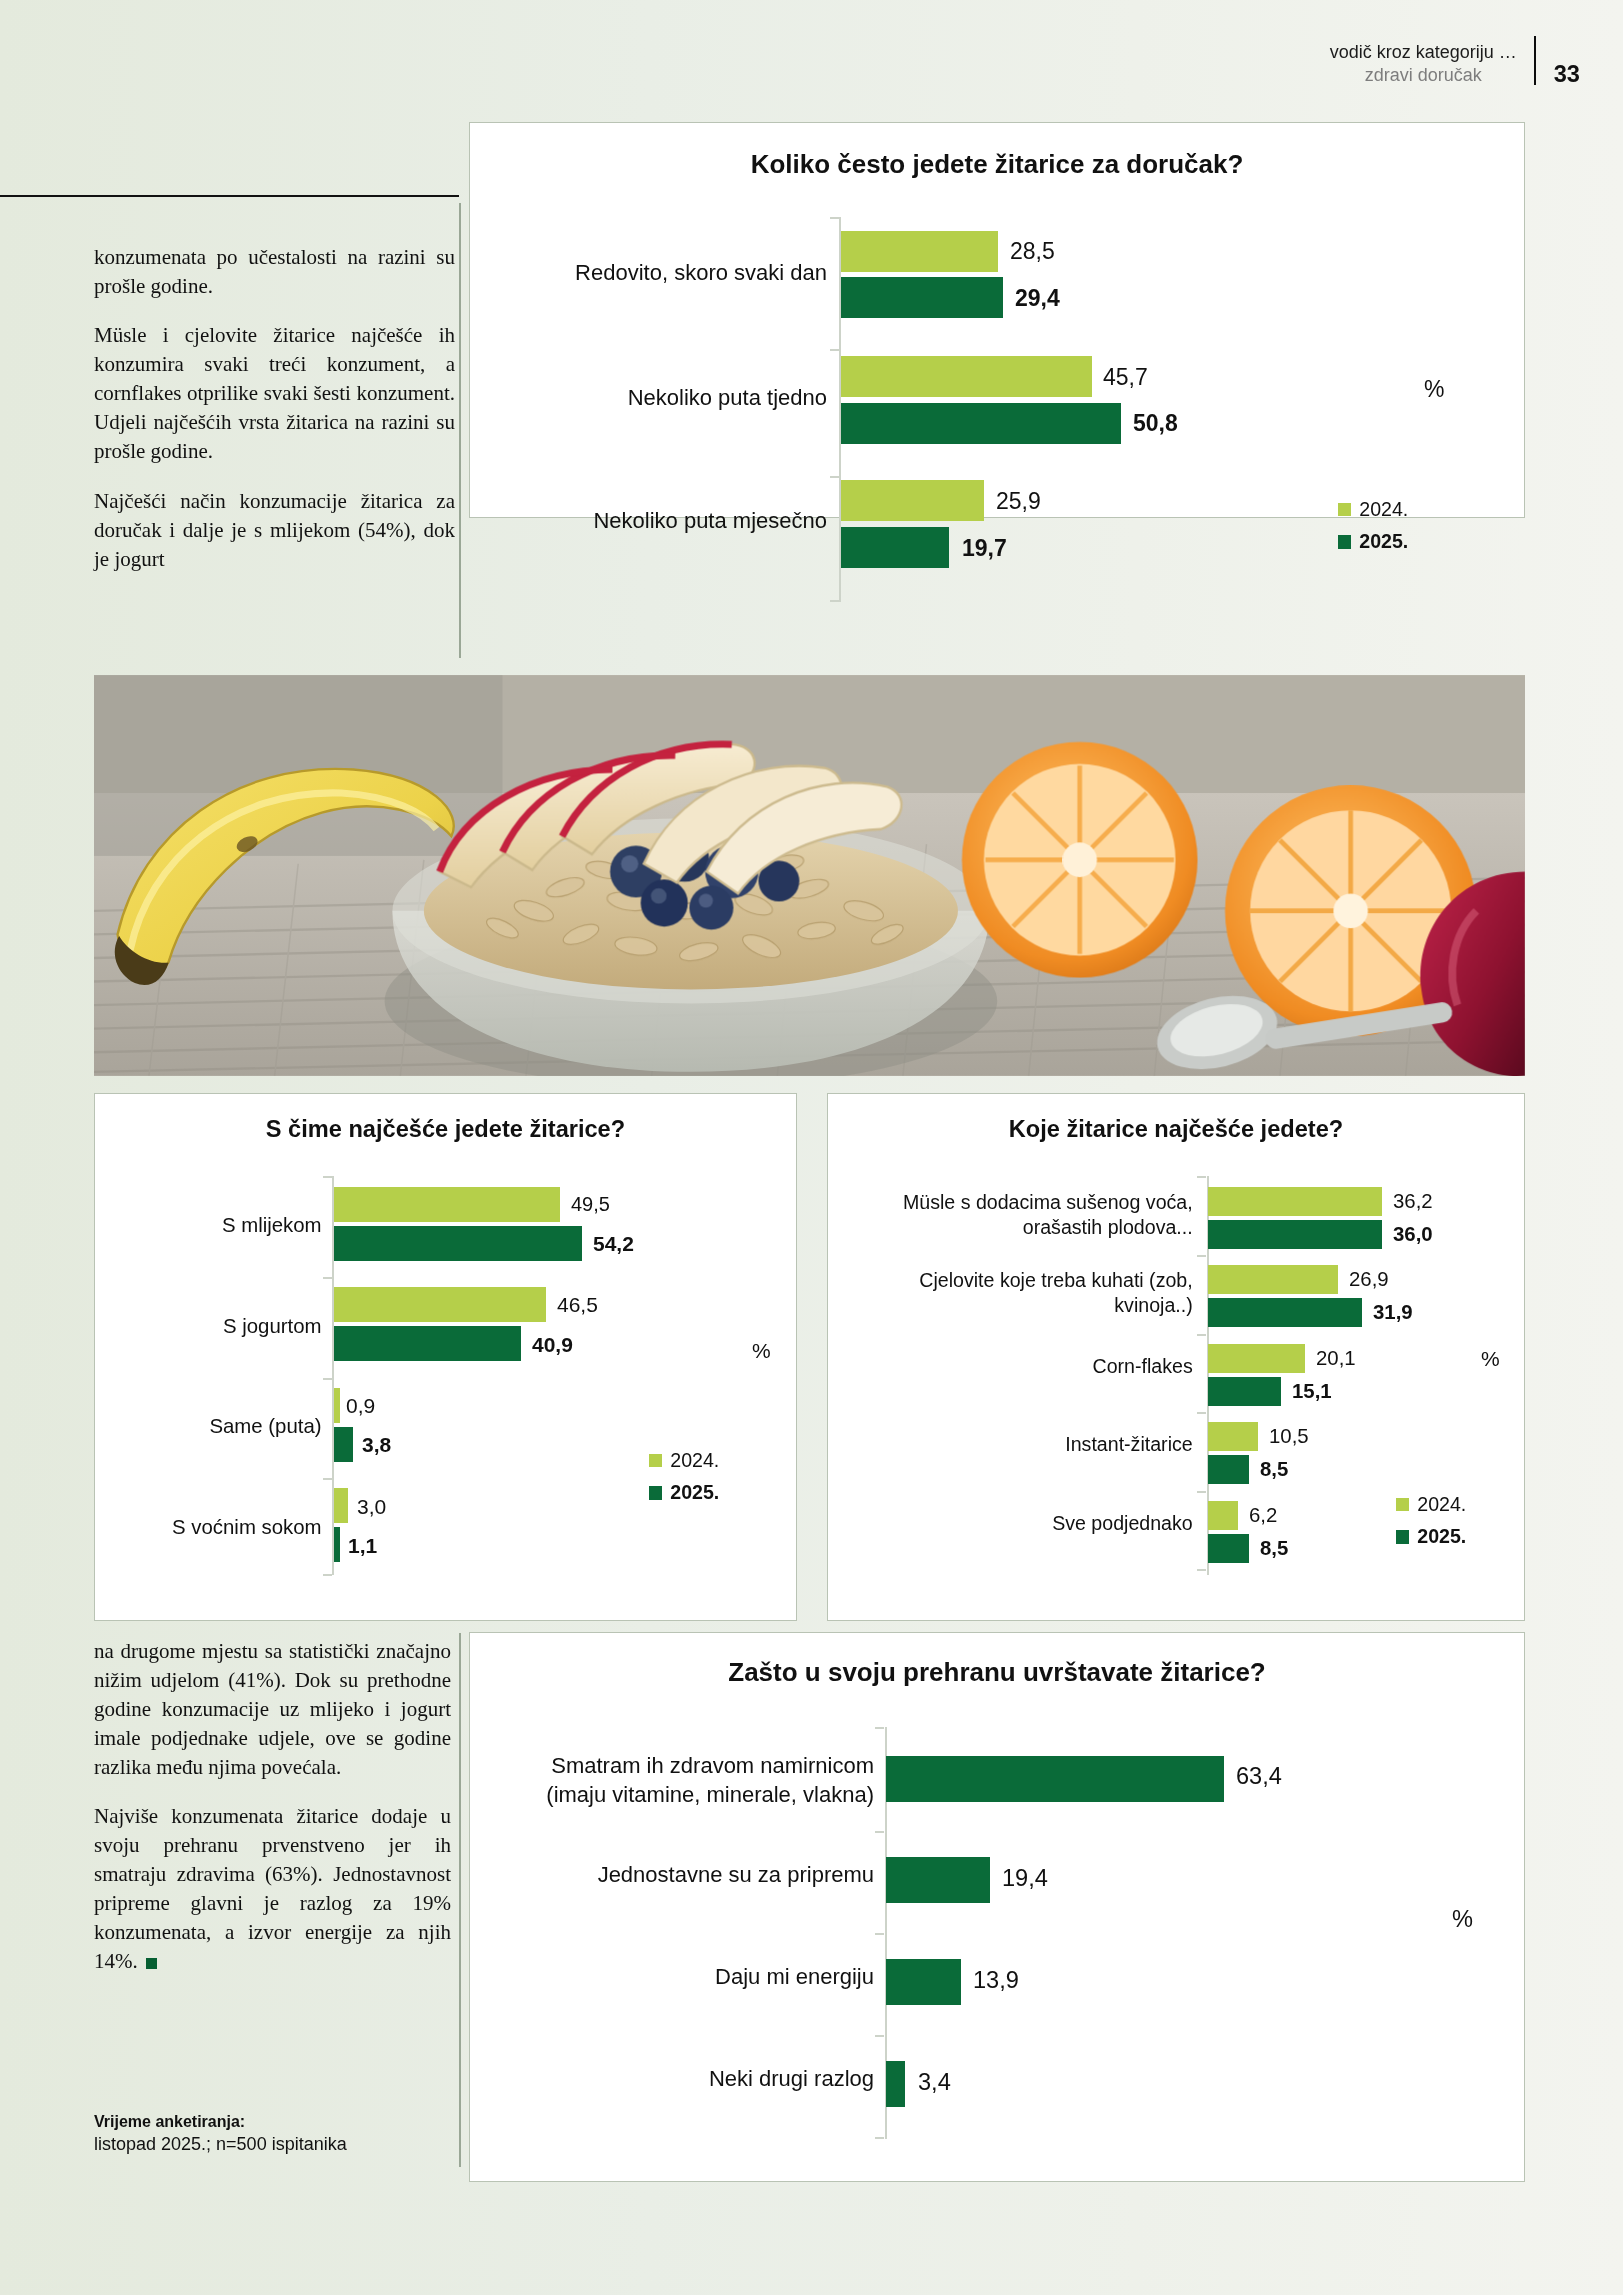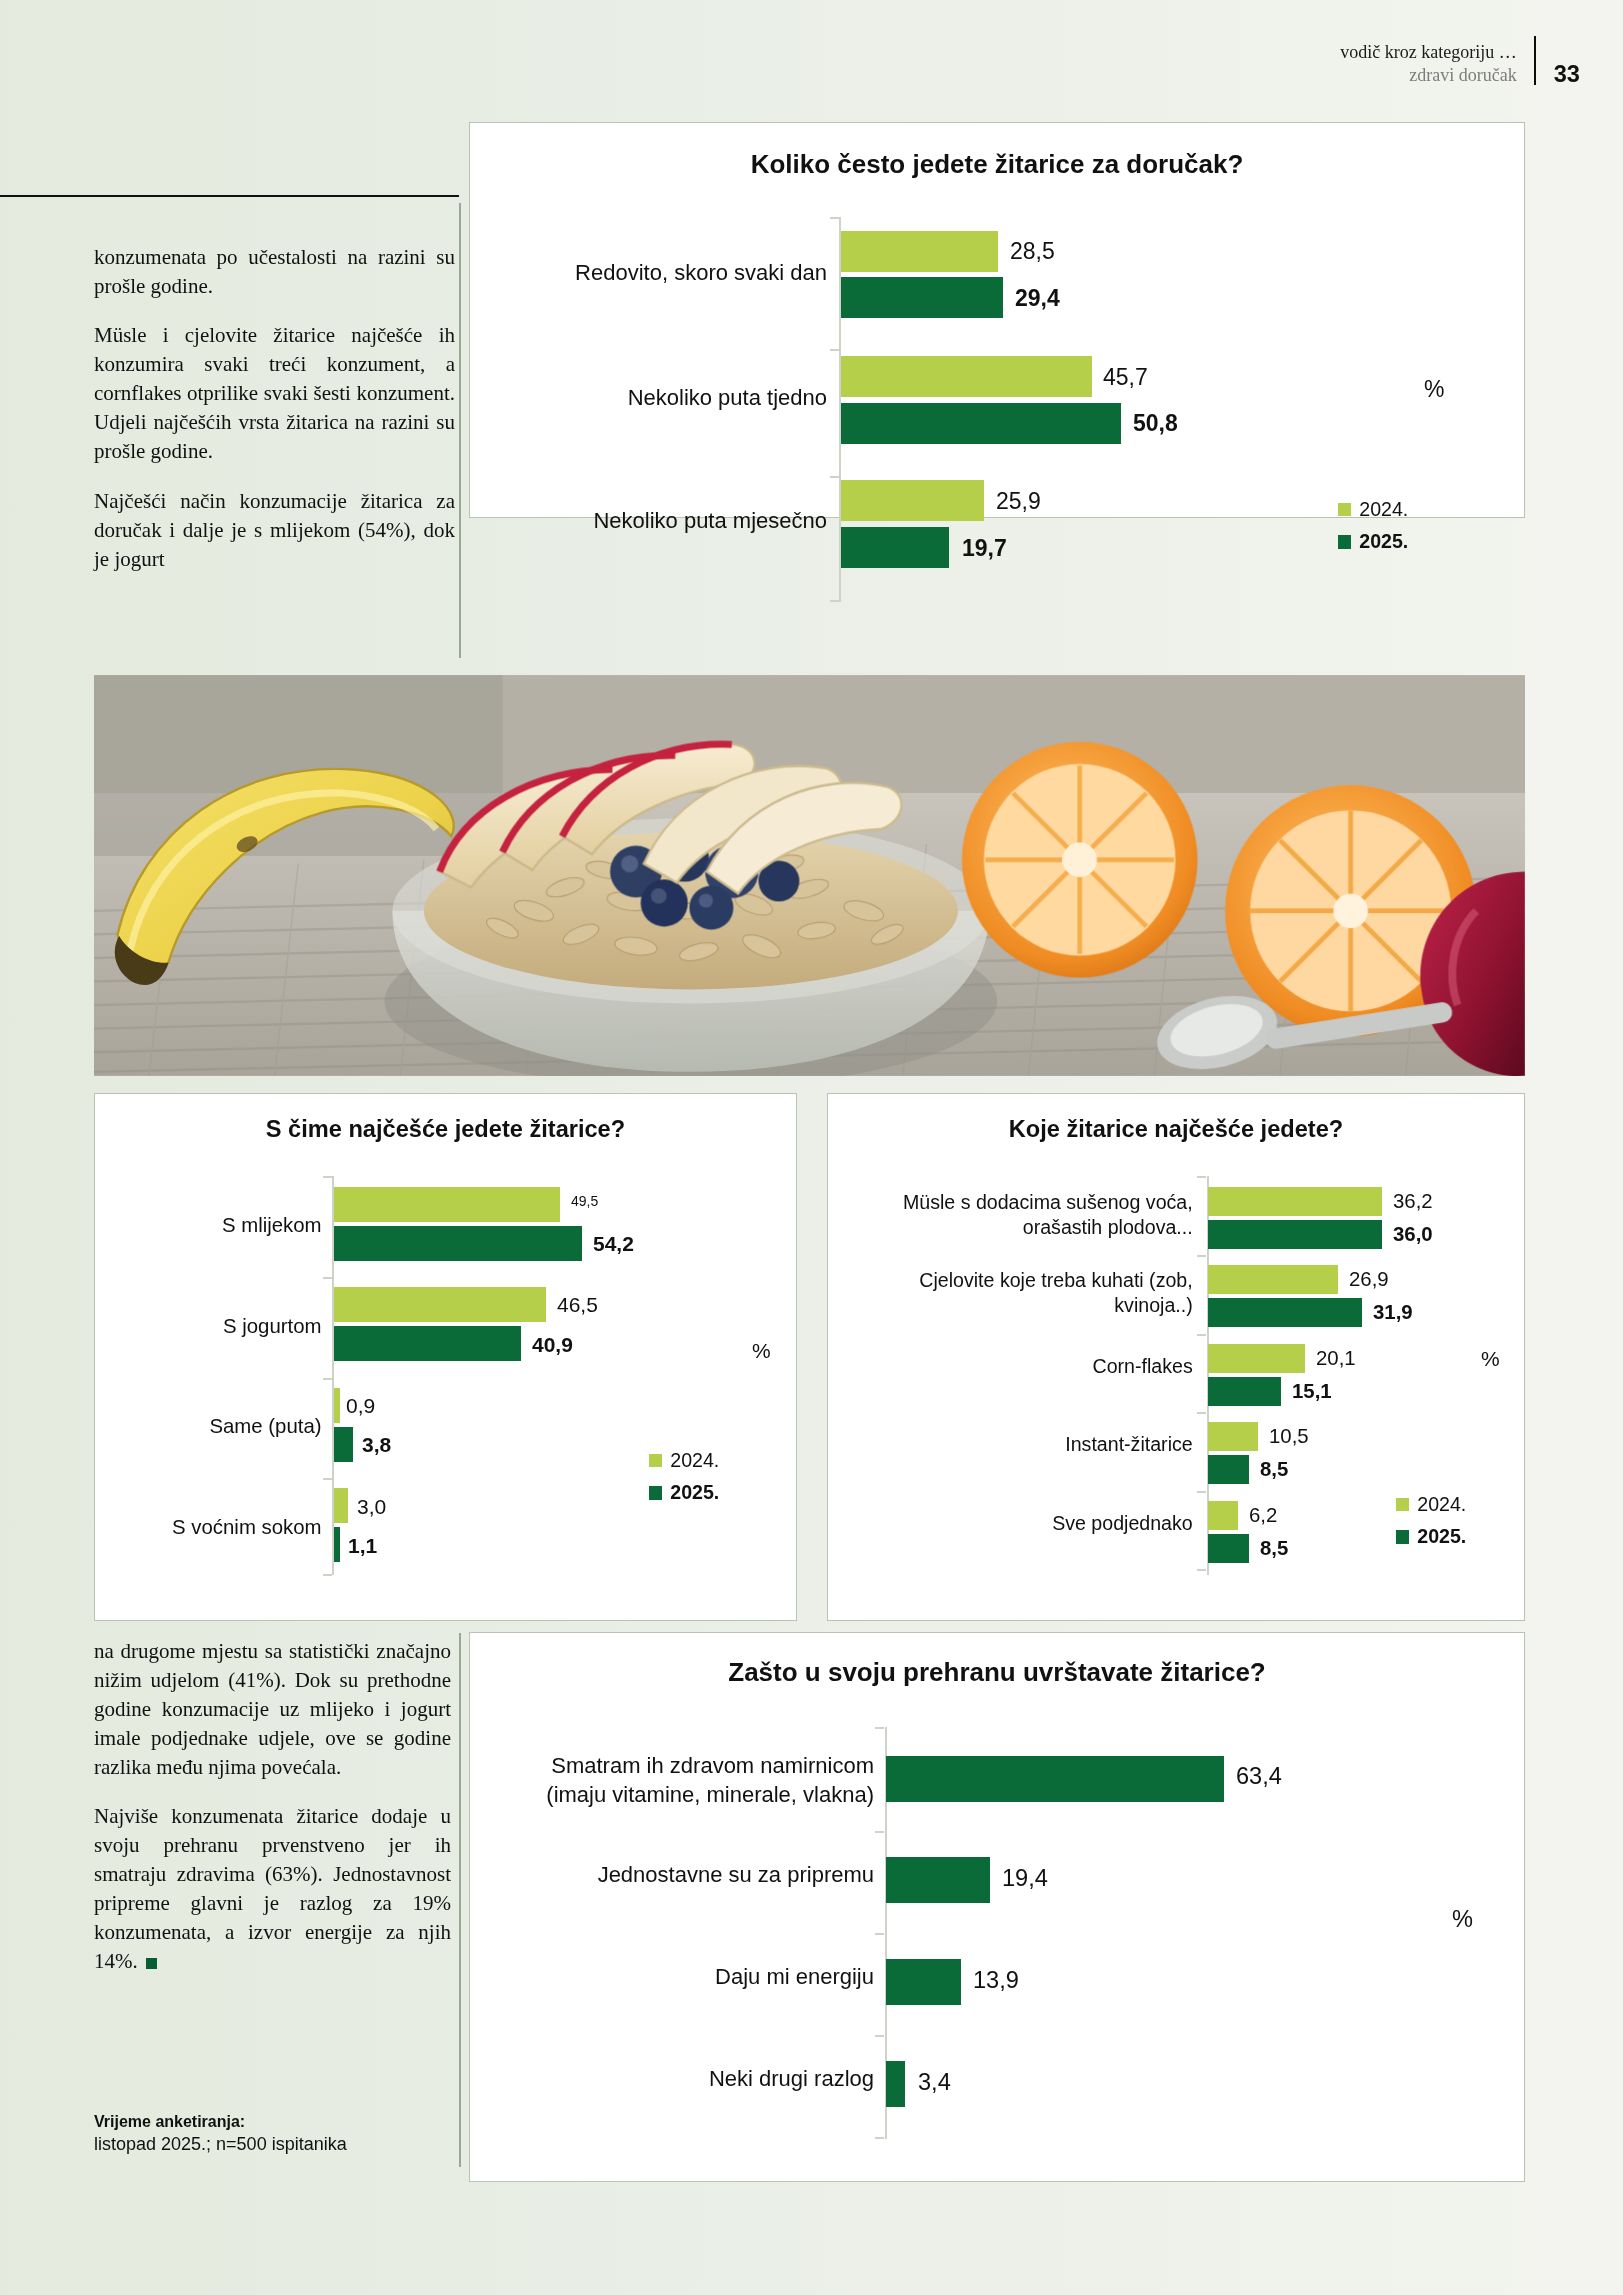--- a/index.html
+++ b/index.html
@@ -17,22 +17,22 @@
     background: linear-gradient(90deg, #e4eadd 0%, #e9eee6 40%, #eef1ea 70%, #f3f4ef 100%);
   }
   .content { position:absolute; inset:0; }
 
   
   .header {
     position:absolute; right: 43px; top: 41px;
     display:flex; align-items:flex-start; gap:0;
   }
   .header-text {
-    text-align:right;
-    font-family:Liberation Serif, serif;
+    text-align:center;
+    font-family:Liberation Sans, sans-serif;
     line-height:1.3;
     padding-right:17.3px;
   }
   .header-line1 { font-size:18px; color:#1b1b1b; }
   .header-line2 { font-size:18px; color:#7d7d7d; }
   .header-rule {
     width:2.4px; background:#0c0c0c; height:49px; margin-top:-4.7px;
   }
   .page-num {
     font-family:"Liberation Sans", sans-serif;
@@ -355,21 +355,21 @@
 
     <div class="axis" style="left:237px; top:82px; height:399px;"></div>
     <div class="tick" style="left:228px; top:82px;"></div>
     <div class="tick" style="left:228px; top:183px;"></div>
     <div class="tick" style="left:228px; top:284px;"></div>
     <div class="tick" style="left:228px; top:384px;"></div>
     <div class="tick" style="left:228px; top:480px;"></div>
 
     <div class="catlabel" style="left:23.6px; top:119px; width:203px; font-size:20.4px;">S mlijekom</div>
     <div class="bar y24" style="left:239px; top:93px; width:226px; height:35px;"></div>
-    <div class="val" style="left:476px; top:99px; font-size:14px;">49,5</div>
+    <div class="val" style="left:476px; top:99px; font-size:20px;">49,5</div>
     <div class="bar y25" style="left:239px; top:132px; width:248px; height:35px;"></div>
     <div class="val b" style="left:498px; top:138px; font-size:21px;">54,2</div>
 
     <div class="catlabel" style="left:23.6px; top:220px; width:203px; font-size:20.4px;">S jogurtom</div>
     <div class="bar y24" style="left:239px; top:193px; width:212px; height:35px;"></div>
     <div class="val" style="left:462px; top:199px; font-size:21px;">46,5</div>
     <div class="bar y25" style="left:239px; top:232px; width:187px; height:35px;"></div>
     <div class="val b" style="left:437px; top:239px; font-size:21px;">40,9</div>
 
     <div class="catlabel" style="left:23.6px; top:320px; width:203px; font-size:20.4px;">Same (puta)</div>

